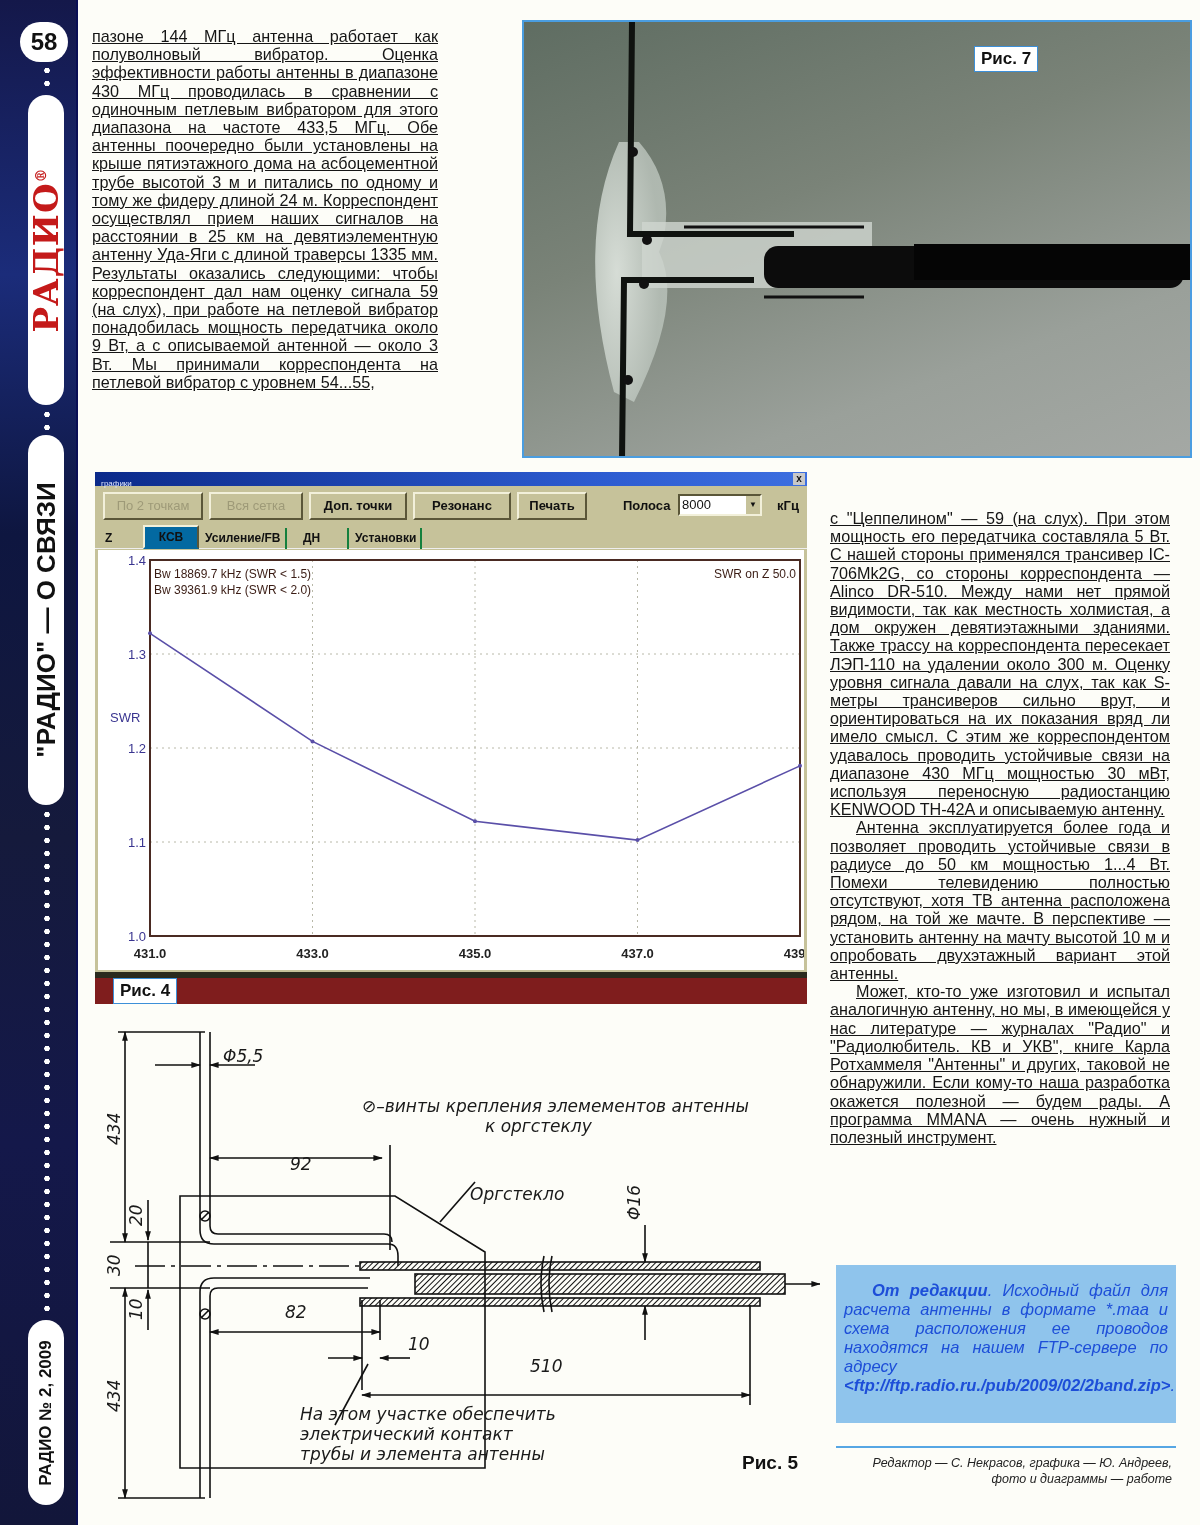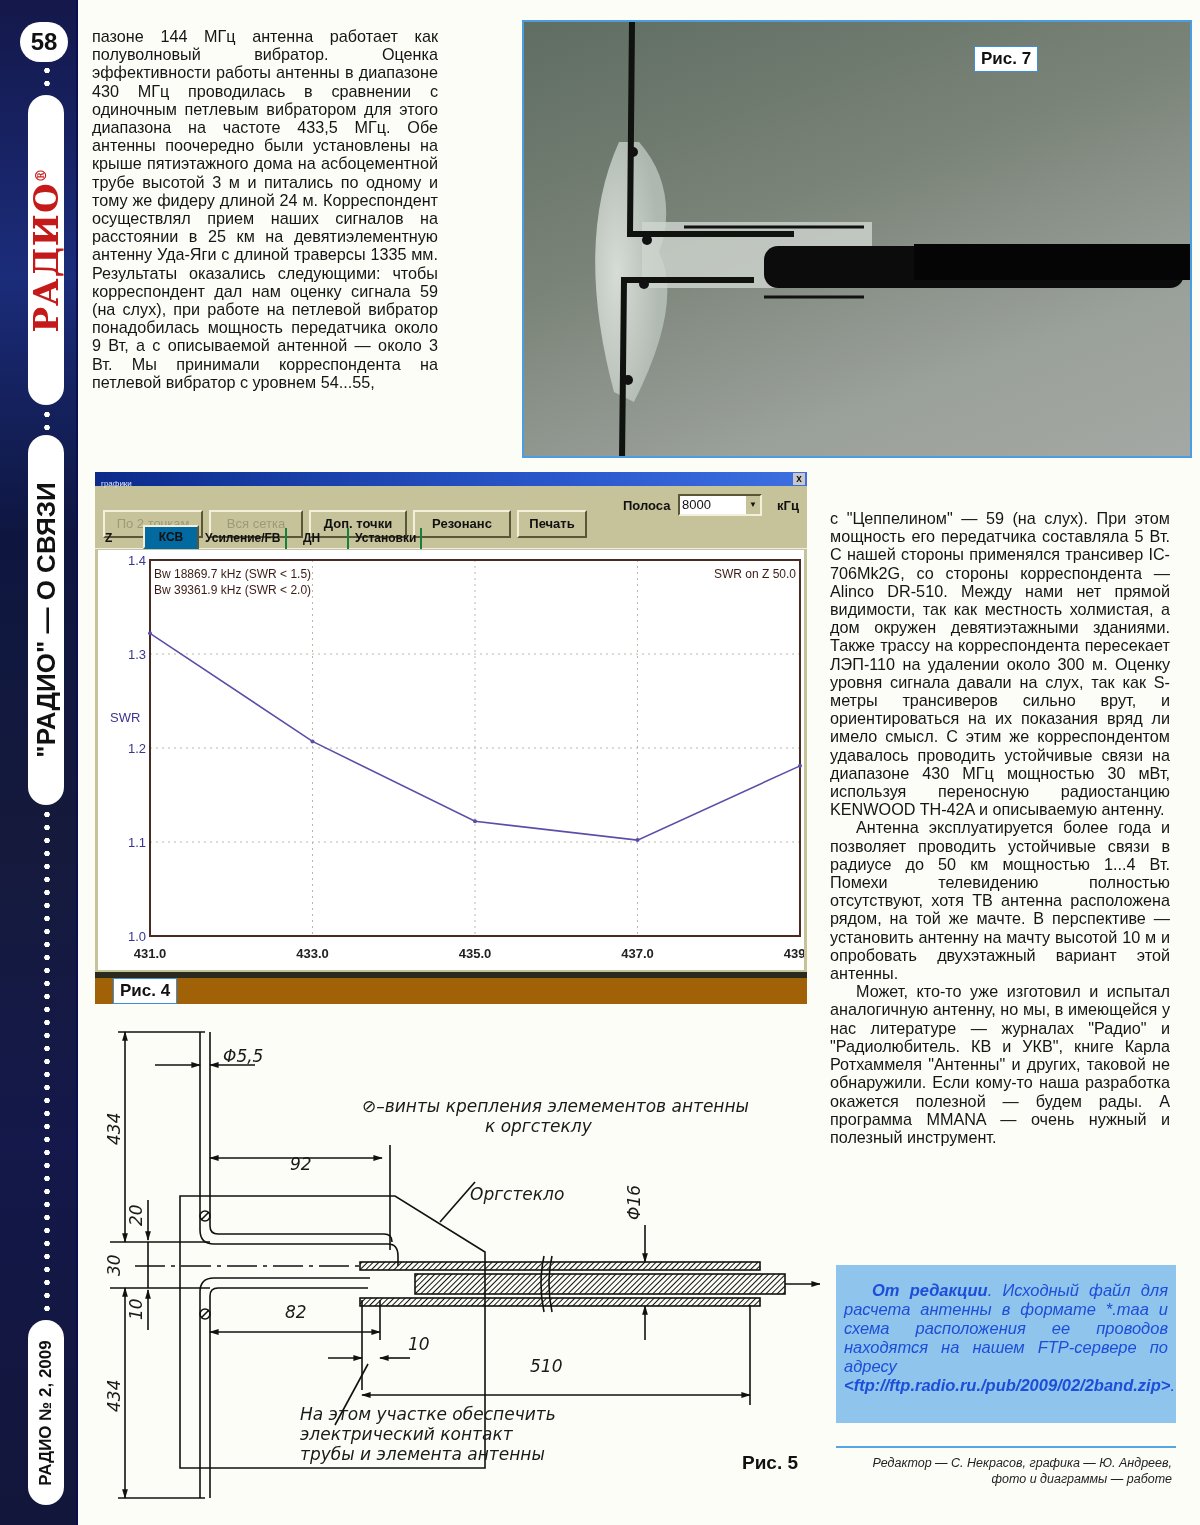--- a/index.html
+++ b/index.html
@@ -30,21 +30,21 @@
   .logo-pill .pill-text { color: #c41a1a; font-family: "DejaVu Serif", serif; font-size: 34px; letter-spacing: 1px; }
   .rubric-pill { top: 435px; height: 370px; }
   .rubric-pill .pill-text { font-size: 26px; color: #111; }
   .issue-pill { top: 1320px; height: 185px; }
   .issue-pill .pill-text { font-size: 17px; color: #111; }
 
   
   .col-text {
     position: absolute; font-size: 16.2px; line-height: 18.2px; text-align: justify; color: #151515;
   }
-  .col-text p { text-indent: 0; }
+  .col-text p { text-indent: 0; text-decoration: underline; }
   .col-text p.indent { text-indent: 26px; }
   #col1 { left: 92px; top: 27px; width: 346px; }
   #col3 { left: 830px; top: 509px; width: 340px; }
 
   
   .photo {
     position: absolute; left: 522px; top: 20px; width: 670px; height: 438px;
     border: 2px solid #4a9de0; overflow: hidden;
     background: linear-gradient(160deg, #5f6d62 0%, #7a8378 40%, #9aa09a 75%, #a4a8a4 100%);
   }
@@ -58,33 +58,33 @@
     position: absolute; left: 95px; top: 472px; width: 712px; height: 532px;
     background: #c6c29a;
   }
   .mm-titlebar { height: 14px; background: linear-gradient(90deg, #0b2a8a, #2c5bd0 70%, #3d6fe0); position: relative; }
   .mm-titlebar .title { color: #dfe6ff; font-size: 8px; padding-left: 6px; line-height: 14px; }
   .mm-close { position: absolute; right: 2px; top: 1px; width: 12px; height: 12px; background: #c8c8c8; font-size: 10px; line-height: 12px; text-align: center; font-weight: bold; color: #111; }
   .mm-toolbar { position: relative; height: 38px; }
   .mm-btn {
     position: absolute; top: 6px; height: 28px; background: #c6c29a;
     border: 2px solid; border-color: #f2f0da #5a5638 #5a5638 #f2f0da;
-    font-size: 13px; font-weight: bold; text-align: center; line-height: 24px; color: #111; margin-top: 18px;
+    font-size: 13px; font-weight: bold; text-align: center; line-height: 24px; color: #111;
   }
   .mm-btn.disabled { color: #9e9a78; font-weight: normal; }
   .mm-band-label { position: absolute; left: 528px; top: 12px; font-size: 13px; font-weight: bold; }
   .mm-band-input { position: absolute; left: 583px; top: 8px; width: 84px; height: 22px; background: #fff; border: 2px solid; border-color: #5a5638 #f2f0da #f2f0da #5a5638; font-size: 13px; line-height: 18px; padding-left: 2px; color: #111; }
   .mm-band-drop { position: absolute; right: 0; top: 0; width: 14px; height: 18px; background: #c6c29a; font-size: 8px; text-align: center; line-height: 18px; }
   .mm-band-unit { position: absolute; left: 682px; top: 12px; font-size: 13px; font-weight: bold; }
   .mm-tabs { position: relative; height: 25px; border-bottom: 1px solid #eee; }
   .mm-tab { position: absolute; top: 4px; height: 21px; font-size: 12px; font-weight: bold; line-height: 21px; padding: 0 4px; color: #111; border-right: 2px solid #15803d; }
   .mm-tab.active { background: #0369a1; top: 1px; height: 24px; border: 2px solid; border-color: #f2f0da #5a5638 transparent #f2f0da; }
   .mm-plotarea { position: absolute; left: 3px; top: 78px; width: 706px; height: 420px; background: #fff; }
   .mm-statusbar { position: absolute; left: 0; top: 500px; width: 712px; height: 6px; background: #2a2a1e; }
-  .mm-caption-area { position: absolute; left: 0; top: 506px; width: 712px; height: 26px; background: #a16207; }
+  .mm-caption-area { position: absolute; left: 0; top: 506px; width: 712px; height: 26px; background: #7f1d1d; }
   .mm-caption-area .fig-label { left: 18px; top: 0px; }
 
   
   .drawing { position: absolute; left: 100px; top: 1020px; width: 720px; height: 490px; }
   .draw-text { font-family: "DejaVu Sans", sans-serif; font-style: italic; fill: #1a1a1a; }
   .fig5-label { position: absolute; left: 742px; top: 1452px; font-weight: bold; font-size: 19px; color: #111; }
 
   
   .editorial {
     position: absolute; left: 836px; top: 1265px; width: 340px; height: 158px;

